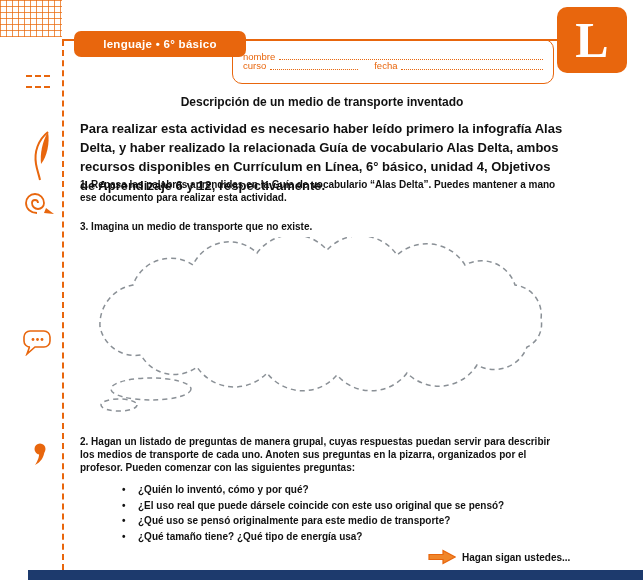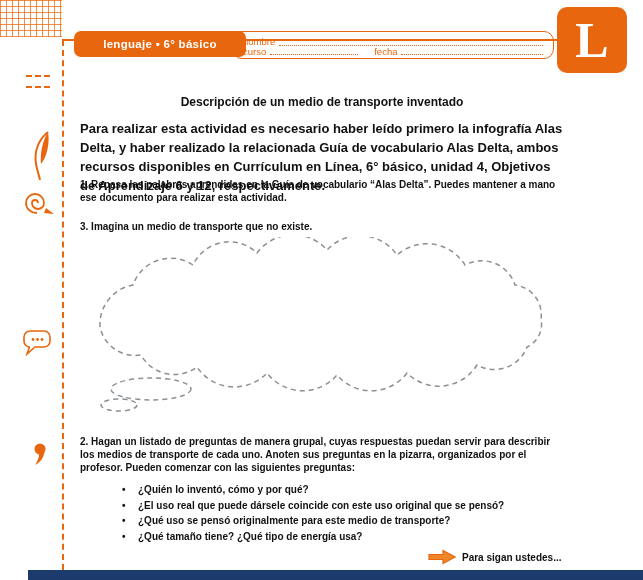--- a/index.html
+++ b/index.html
@@ -8,23 +8,23 @@
 
   
   .grid-corner{position:absolute;left:0;top:0;width:62px;height:37px;
     background-image:
       repeating-linear-gradient(to right, rgba(233,106,13,.75) 0 1px, transparent 1px 6px),
       repeating-linear-gradient(to bottom, rgba(233,106,13,.75) 0 1px, transparent 1px 6px);}
   .h-rule{position:absolute;left:62px;top:39px;width:495px;height:2px;background:#e8660d;}
   .course-tab{position:absolute;left:74px;top:31px;width:172px;height:26px;background:#e8660d;
     border-radius:7px;color:#fff;font-size:11.5px;font-weight:bold;
     display:flex;align-items:center;justify-content:center;letter-spacing:.3px;}
-  .name-box{position:absolute;left:232px;top:31px;width:322px;height:28px;border:1.5px solid #e8660d;
+  .name-box{position:absolute;left:232px;top:39px;width:322px;height:45px;border:1.5px solid #e8660d;
     border-radius:10px;box-sizing:border-box;color:#e8660d;font-size:9.5px;
-    padding:5px 10px 6px;display:flex;flex-direction:column;justify-content:space-between;}
+    padding:5px 10px 6px;display:flex;flex-direction:column;justify-content:center;}
   .info-row{display:flex;align-items:flex-end;}
   .info-label{margin-right:4px;line-height:1;}
   .leader{flex:1;border-bottom:1.5px dotted #e8660d;height:0;margin-bottom:1px;}
   .leader-short{flex:0 0 88px;margin-right:16px;}
   .logo-badge{position:absolute;left:557px;top:7px;width:70px;height:66px;background:#e8660d;
     border-radius:10px;display:flex;align-items:center;justify-content:center;color:#fff;
     font-family:"Liberation Serif",serif;font-weight:bold;font-size:50px;line-height:1;}
 
   
   .v-rule{position:absolute;left:62px;top:40px;height:530px;border-left:2px dashed #e8660d;}
@@ -143,17 +143,17 @@
     <li>¿Quién lo inventó, cómo y por qué?</li>
     <li>¿El uso real que puede dársele coincide con este uso original que se pensó?</li>
     <li>¿Qué uso se pensó originalmente para este medio de transporte?</li>
     <li>¿Qué tamaño tiene? ¿Qué tipo de energía usa?</li>
   </ul>
 
   <div class="follow-up">
     <svg width="28" height="16" viewBox="0 0 28 16">
       <path d="M1,5.5 H15 V1.5 L27,8 L15,14.5 V10.5 H1 Z" fill="#f0862a" stroke="#e8660d" stroke-width="1.2"></path>
     </svg>
-    <span>Para sigan ustedes...</span>
+    <span>Hagan sigan ustedes...</span>
   </div>
 
   <div class="footer-bar"></div>
 </div>
 
 </body></html>

